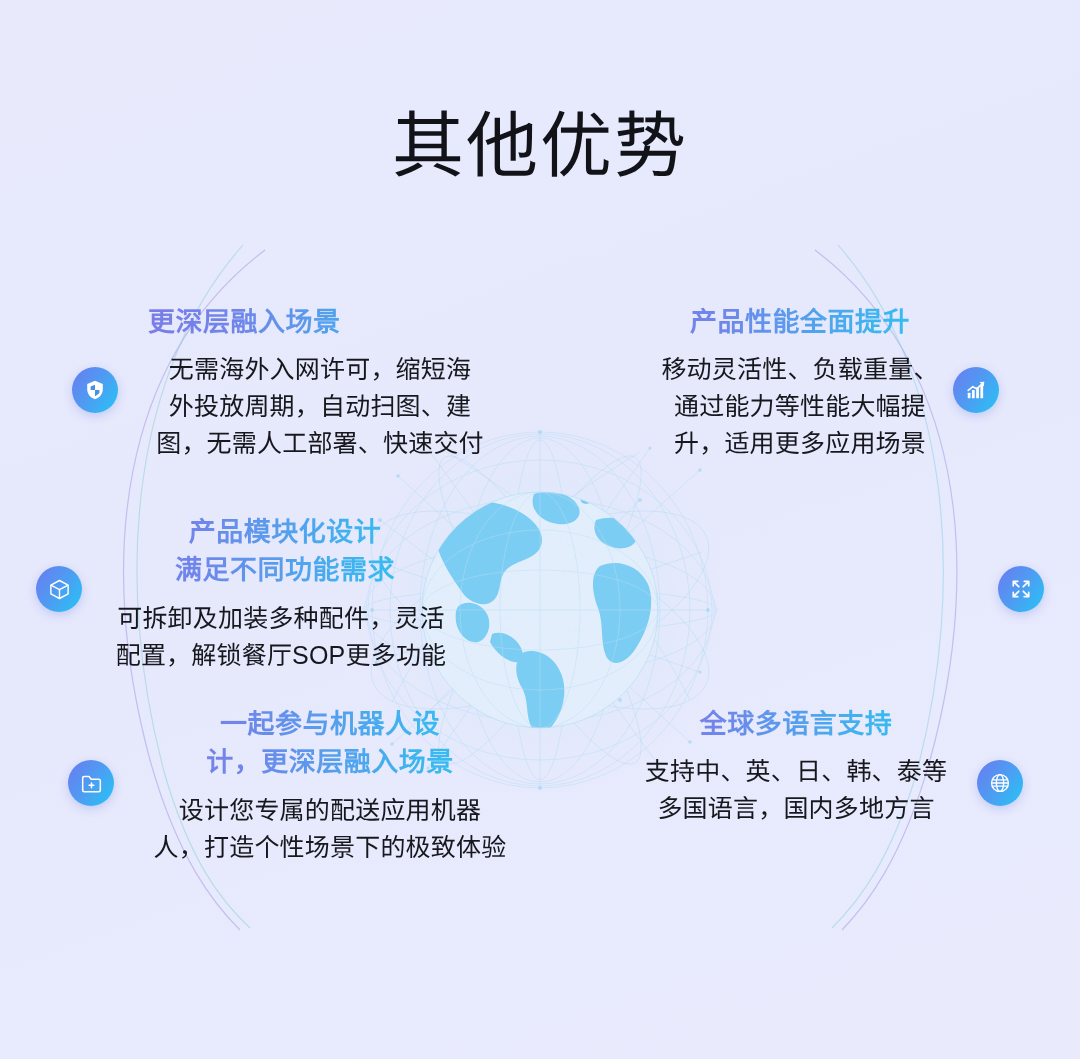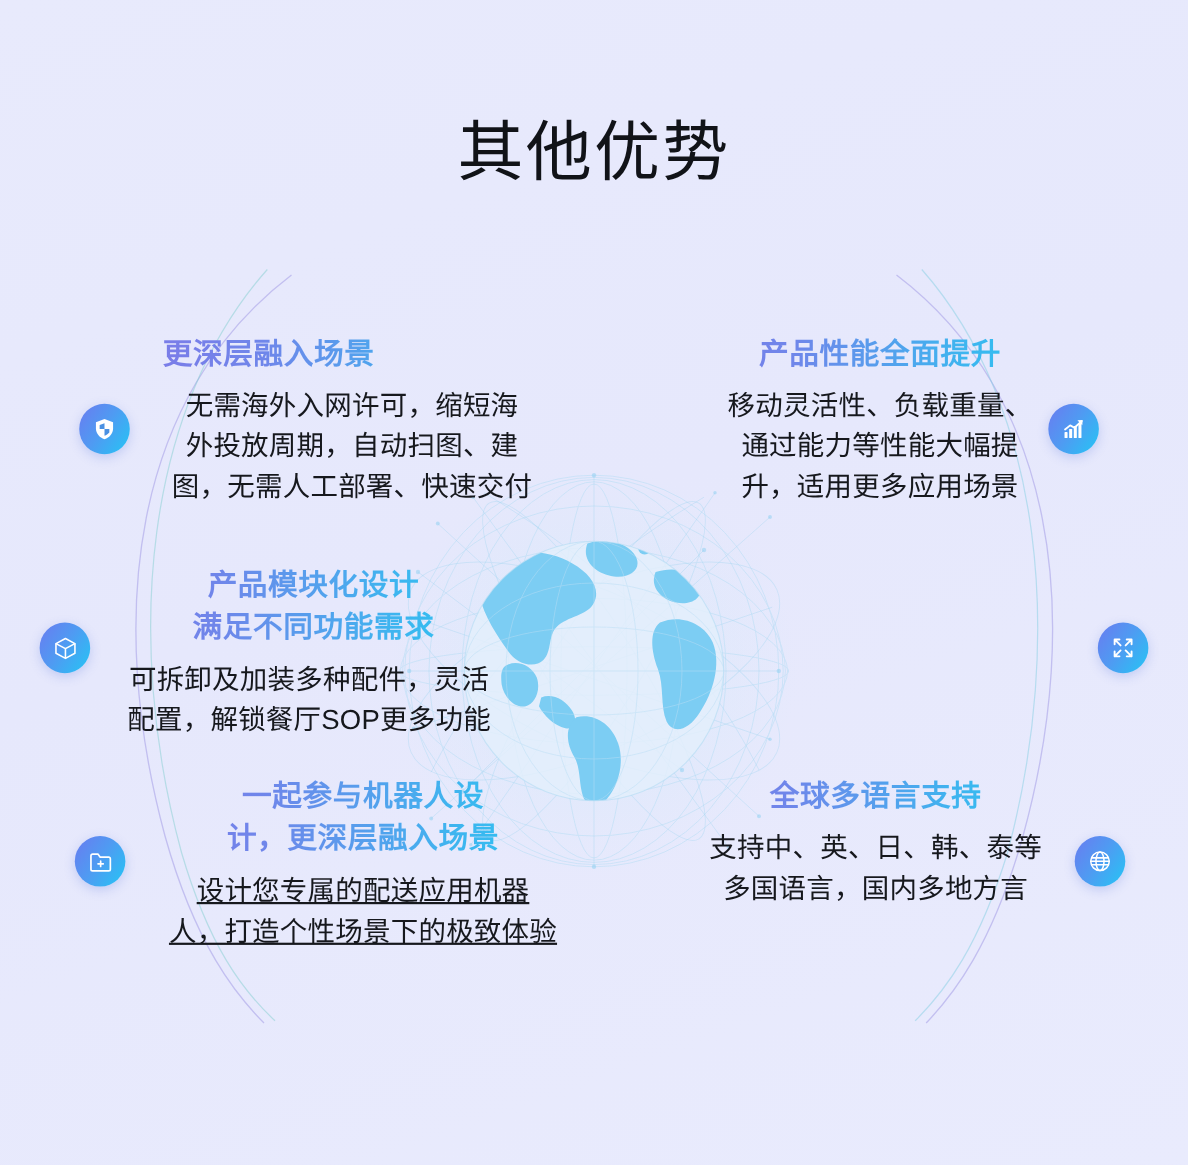--- a/index.html
+++ b/index.html
@@ -32,21 +32,21 @@
     pointer-events: none;
   }
 
   
   .page-title {
     position: absolute;
     top: 104px;
     left: 0;
     width: 1080px;
     text-align: center;
-    font-size: 60px;
+    font-size: 72px;
     line-height: 1.18;
     font-weight: 400;
     letter-spacing: 2px;
     color: #111318;
   }
 
   
   .feature {
     position: absolute;
     width: 400px;
@@ -86,21 +86,21 @@
   #feat-2 { left: 96px;  top: 513px; width: 370px; }
   #feat-2 .feature-title { text-align: center; padding-left: 8px; }
   #feat-2 .feature-body  { text-align: center; }
 
   #feat-3 { left: 620px; top: 513px; width: 360px; }
   #feat-3 .feature-title { text-align: right; }
   #feat-3 .feature-body  { text-align: center; }
 
   #feat-4 { left: 130px; top: 705px; width: 400px; }
   #feat-4 .feature-title { text-align: center; }
-  #feat-4 .feature-body  { text-align: center; text-decoration: underline; }
+  #feat-4 .feature-body  { text-align: center; }
 
   #feat-5 { left: 616px; top: 705px; width: 360px; }
   #feat-5 .feature-title { text-align: center; }
   #feat-5 .feature-body  { text-align: center; }
 
   
   .icon-badge {
     position: absolute;
     width: 46px;
     height: 46px;

